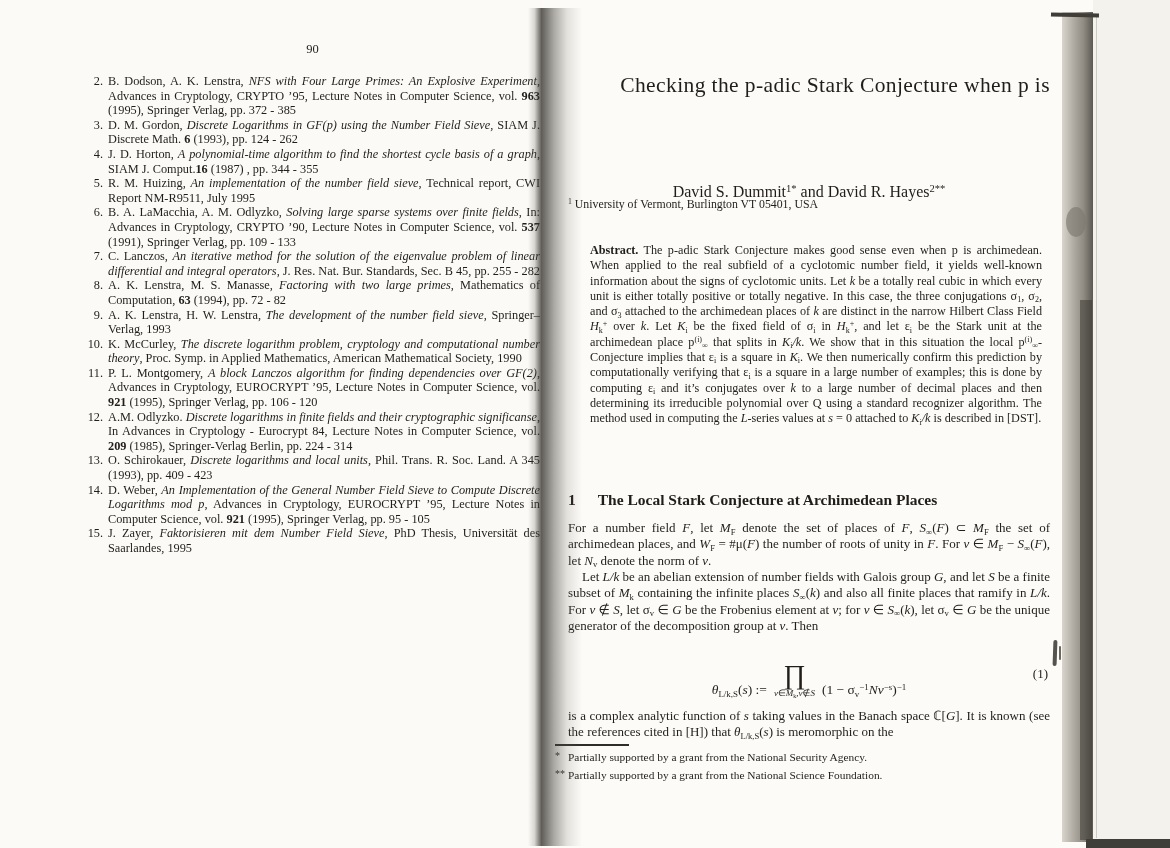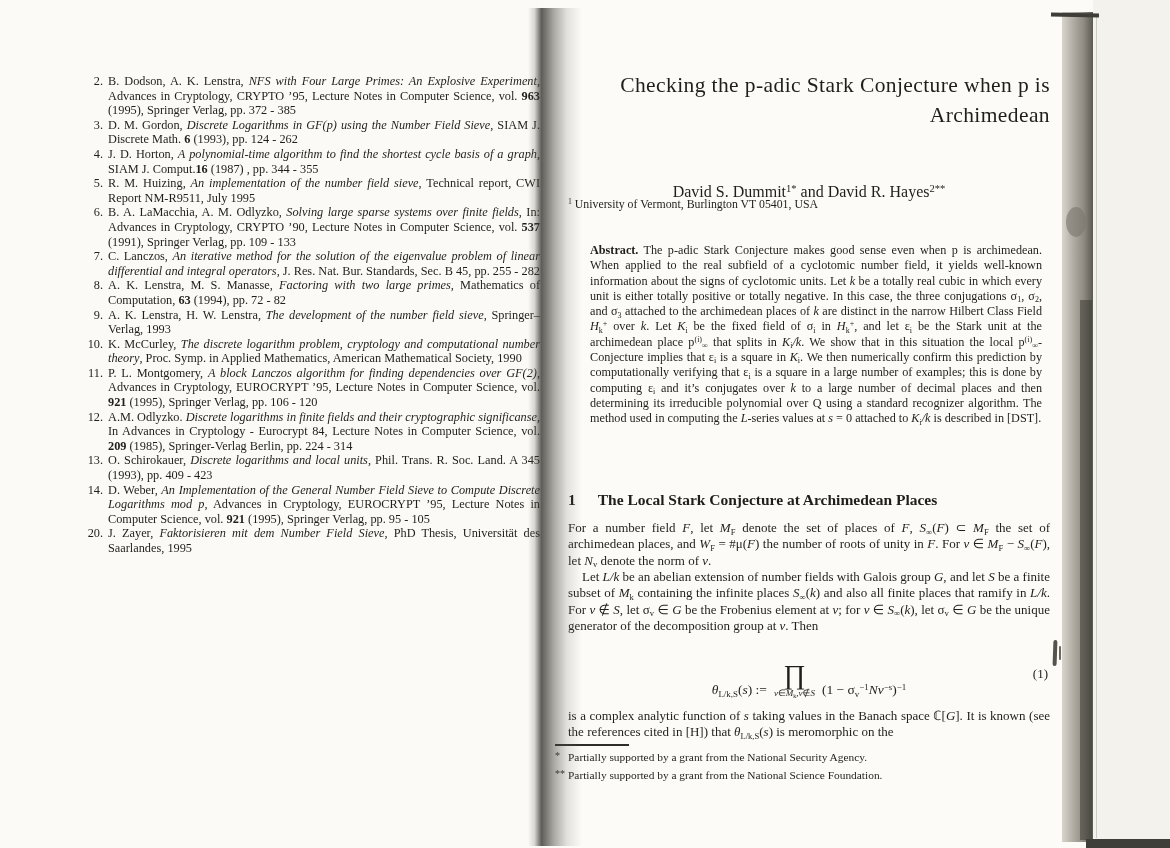--- a/index.html
+++ b/index.html
@@ -55,42 +55,42 @@
   sup,sub{font-size:66%;line-height:0;position:relative;vertical-align:baseline;}
   sup{top:-0.5em;}
   sub{top:0.3em;}
 </style>
 </head>
 <body>
 
 <div class="canvas">
 
   <div class="left-page">
+    <div class="pagenum">90</div>
     <div class="refs">
       <div class="ref"><span class="ref-num">2.</span><span class="ref-body"><span>B. Dodson, A. K. Lenstra, </span><span class="it">NFS with Four Large Primes: An Explosive Experiment</span><span>, Advances in Cryptology, CRYPTO ’95, Lecture Notes in Computer Science, vol. </span><span class="bd">963</span><span> (1995), Springer Verlag, pp. 372 - 385</span></span></div>
       <div class="ref"><span class="ref-num">3.</span><span class="ref-body"><span>D. M. Gordon, </span><span class="it">Discrete Logarithms in GF(p) using the Number Field Sieve</span><span>, SIAM J. Discrete Math. </span><span class="bd">6</span><span> (1993), pp. 124 - 262</span></span></div>
       <div class="ref"><span class="ref-num">4.</span><span class="ref-body"><span>J. D. Horton, </span><span class="it">A polynomial-time algorithm to find the shortest cycle basis of a graph</span><span>, SIAM J. Comput.</span><span class="bd">16</span><span> (1987) , pp. 344 - 355</span></span></div>
       <div class="ref"><span class="ref-num">5.</span><span class="ref-body"><span>R. M. Huizing, </span><span class="it">An implementation of the number field sieve</span><span>, Technical report, CWI Report NM-R9511, July 1995</span></span></div>
       <div class="ref"><span class="ref-num">6.</span><span class="ref-body"><span>B. A. LaMacchia, A. M. Odlyzko, </span><span class="it">Solving large sparse systems over finite fields</span><span>, In: Advances in Cryptology, CRYPTO ’90, Lecture Notes in Computer Science, vol. </span><span class="bd">537</span><span> (1991), Springer Verlag, pp. 109 - 133</span></span></div>
       <div class="ref"><span class="ref-num">7.</span><span class="ref-body"><span>C. Lanczos, </span><span class="it">An iterative method for the solution of the eigenvalue problem of linear differential and integral operators</span><span>, J. Res. Nat. Bur. Standards, Sec. B 45, pp. 255 - 282</span></span></div>
       <div class="ref"><span class="ref-num">8.</span><span class="ref-body"><span>A. K. Lenstra, M. S. Manasse, </span><span class="it">Factoring with two large primes</span><span>, Mathematics of Computation, </span><span class="bd">63</span><span> (1994), pp. 72 - 82</span></span></div>
       <div class="ref"><span class="ref-num">9.</span><span class="ref-body"><span>A. K. Lenstra, H. W. Lenstra, </span><span class="it">The development of the number field sieve</span><span>, Springer–Verlag, 1993</span></span></div>
       <div class="ref"><span class="ref-num">10.</span><span class="ref-body"><span>K. McCurley, </span><span class="it">The discrete logarithm problem, cryptology and computational number theory</span><span>, Proc. Symp. in Applied Mathematics, American Mathematical Society, 1990</span></span></div>
       <div class="ref"><span class="ref-num">11.</span><span class="ref-body"><span>P. L. Montgomery, </span><span class="it">A block Lanczos algorithm for finding dependencies over GF(2)</span><span>, Advances in Cryptology, EUROCRYPT ’95, Lecture Notes in Computer Science, vol. </span><span class="bd">921</span><span> (1995), Springer Verlag, pp. 106 - 120</span></span></div>
       <div class="ref"><span class="ref-num">12.</span><span class="ref-body"><span>A.M. Odlyzko. </span><span class="it">Discrete logarithms in finite fields and their cryptographic significanse</span><span>, In Advances in Cryptology - Eurocrypt 84, Lecture Notes in Computer Science, vol. </span><span class="bd">209</span><span> (1985), Springer-Verlag Berlin, pp. 224 - 314</span></span></div>
       <div class="ref"><span class="ref-num">13.</span><span class="ref-body"><span>O. Schirokauer, </span><span class="it">Discrete logarithms and local units</span><span>, Phil. Trans. R. Soc. Land. A 345 (1993), pp. 409 - 423</span></span></div>
       <div class="ref"><span class="ref-num">14.</span><span class="ref-body"><span>D. Weber, </span><span class="it">An Implementation of the General Number Field Sieve to Compute Discrete Logarithms mod p</span><span>, Advances in Cryptology, EUROCRYPT ’95, Lecture Notes in Computer Science, vol. </span><span class="bd">921</span><span> (1995), Springer Verlag, pp. 95 - 105</span></span></div>
-      <div class="ref"><span class="ref-num">20.</span><span class="ref-body"><span>J. Zayer, </span><span class="it">Faktorisieren mit dem Number Field Sieve</span><span>, PhD Thesis, Universität des Saarlandes, 1995</span></span></div>
+      <div class="ref"><span class="ref-num">15.</span><span class="ref-body"><span>J. Zayer, </span><span class="it">Faktorisieren mit dem Number Field Sieve</span><span>, PhD Thesis, Universität des Saarlandes, 1995</span></span></div>
     </div>
   </div>
 
   <div class="right-page">
     <div class="title">
       <div>Checking the p-adic Stark Conjecture when p is</div>
-      <div>Archimedean</div>
     </div>
     <div class="authors"><span>David S. Dummit</span><sup>1*</sup><span> and David R. Hayes</span><sup>2**</sup></div>
     <div class="affils">
       <div><sup>1</sup><span> University of Vermont, Burlington VT 05401, USA</span></div>
     </div>
     <div class="abstract"><span class="bd">Abstract.</span><span> The p-adic Stark Conjecture makes good sense even when p is archimedean. When applied to the real subfield of a cyclotomic number field, it yields well-known information about the signs of cyclotomic units. Let </span><span class="it">k</span><span> be a totally real cubic in which every unit is either totally positive or totally negative. In this case, the three conjugations σ</span><sub>1</sub><span>, σ</span><sub>2</sub><span>, and σ</span><sub>3</sub><span> attached to the archimedean places of </span><span class="it">k</span><span> are distinct in the narrow Hilbert Class Field </span><span class="it">H</span><sub>k</sub><sup>+</sup><span> over </span><span class="it">k</span><span>. Let </span><span class="it">K</span><sub>i</sub><span> be the fixed field of σ</span><sub>i</sub><span> in </span><span class="it">H</span><sub>k</sub><sup>+</sup><span>, and let ε</span><sub>i</sub><span> be the Stark unit at the archimedean place p</span><sup>(i)</sup><sub>∞</sub><span> that splits in </span><span class="it">K</span><sub>i</sub><span class="it">/k</span><span>. We show that in this situation the local p</span><sup>(i)</sup><sub>∞</sub><span>-Conjecture implies that ε</span><sub>i</sub><span> is a square in </span><span class="it">K</span><sub>i</sub><span>. We then numerically confirm this prediction by computationally verifying that ε</span><sub>i</sub><span> is a square in a large number of examples; this is done by computing ε</span><sub>i</sub><span> and it’s conjugates over </span><span class="it">k</span><span> to a large number of decimal places and then determining its irreducible polynomial over Q using a standard recognizer algorithm. The method used in computing the </span><span class="it">L</span><span>-series values at </span><span class="it">s</span><span> = 0 attached to </span><span class="it">K</span><sub>i</sub><span class="it">/k</span><span> is described in [DST].</span></div>
     <div class="sec-heading">
       <span class="sec-num">1</span><span>The Local Stark Conjecture at Archimedean Places</span>
     </div>
     <div class="para p1"><span>For a number field </span><span class="it">F</span><span>, let </span><span class="it">M</span><sub>F</sub><span> denote the set of places of </span><span class="it">F</span><span>, </span><span class="it">S</span><sub>∞</sub><span>(</span><span class="it">F</span><span>) ⊂ </span><span class="it">M</span><sub>F</sub><span> the set of archimedean places, and </span><span class="it">W</span><sub>F</sub><span> = #μ(</span><span class="it">F</span><span>) the number of roots of unity in </span><span class="it">F</span><span>. For </span><span class="it">v</span><span> ∈ </span><span class="it">M</span><sub>F</sub><span> − </span><span class="it">S</span><sub>∞</sub><span>(</span><span class="it">F</span><span>), let </span><span class="it">N</span><sub>v</sub><span> denote the norm of </span><span class="it">v</span><span>.</span></div>

